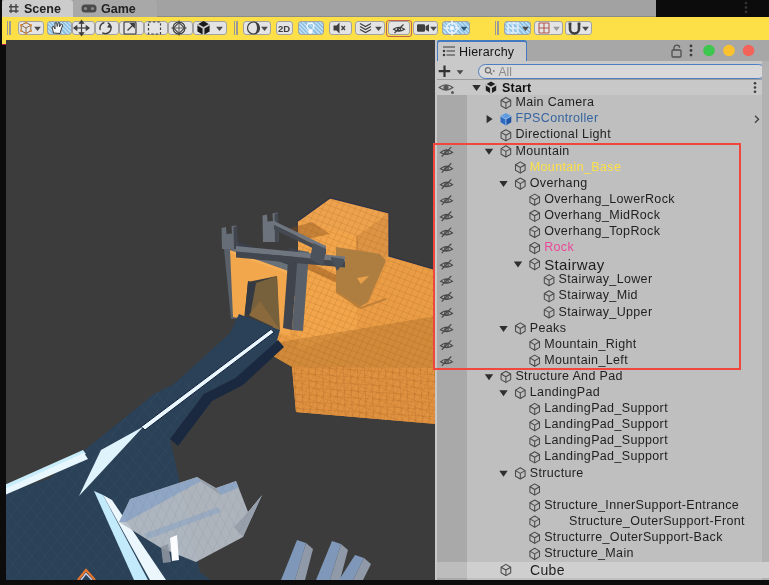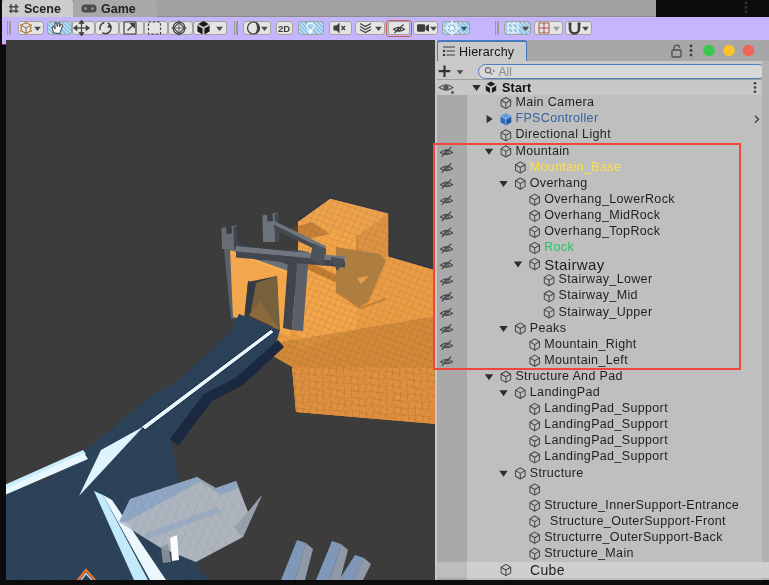--- a/index.html
+++ b/index.html
@@ -18,21 +18,21 @@
           <circle cx="-3.5" r="1.6" fill="#8a8a8a"></circle>
           <circle cx="3.5" r="1.6" fill="#8a8a8a"></circle>
         </g>
     <text x="22" y="13" font-size="12.5" font-weight="bold" fill="#222">Scene</text>
     <text x="99" y="13" font-size="12.5" font-weight="bold" fill="#222">Game</text>
     <circle cx="744" cy="3.0999999999999996" r="1.4" fill="#323232"></circle>
         <circle cx="744" cy="7.5" r="1.4" fill="#323232"></circle>
         <circle cx="744" cy="11.9" r="1.4" fill="#323232"></circle>
   </svg>
 </div>
-<div class="abs" style="left:2px;top:17px;width:767px;height:28px;background:#c4b5fd;border-bottom:1px solid #be185d">
+<div class="abs" style="left:2px;top:17px;width:767px;height:28px;background:#fde047;border-bottom:1px solid #be185d">
   <div style="position:absolute;left:15.6px;top:4px;width:26.7px;height:13.5px;background:#e4e4e4;border:1px solid #a2a2a2;border-radius:3px"></div>
       <div style="position:absolute;left:45px;top:4px;width:25px;height:13.5px;background:repeating-linear-gradient(45deg,#8fc1e4 0 1.5px,#bcdcf2 1.5px 3px);border:1px solid #a2a2a2;border-radius:3px"></div>
       <div style="position:absolute;left:70px;top:4px;width:23px;height:13.5px;background:#e4e4e4;border:1px solid #a2a2a2;border-radius:3px"></div>
       <div style="position:absolute;left:93px;top:4px;width:24px;height:13.5px;background:#e4e4e4;border:1px solid #a2a2a2;border-radius:3px"></div>
       <div style="position:absolute;left:117px;top:4px;width:24.5px;height:13.5px;background:#e4e4e4;border:1px solid #a2a2a2;border-radius:3px"></div>
       <div style="position:absolute;left:141.5px;top:4px;width:24.5px;height:13.5px;background:#e4e4e4;border:1px solid #a2a2a2;border-radius:3px"></div>
       <div style="position:absolute;left:166px;top:4px;width:24.5px;height:13.5px;background:#e4e4e4;border:1px solid #a2a2a2;border-radius:3px"></div>
       <div style="position:absolute;left:190.5px;top:4px;width:34px;height:13.5px;background:#e4e4e4;border:1px solid #a2a2a2;border-radius:3px"></div>
       <div style="position:absolute;left:241px;top:4px;width:28px;height:13.5px;background:#e4e4e4;border:1px solid #a2a2a2;border-radius:3px"></div>
       <div style="position:absolute;left:273.5px;top:4px;width:17.5px;height:13.5px;background:#e4e4e4;border:1px solid #a2a2a2;border-radius:3px"></div>
@@ -514,37 +514,37 @@
 <div class="abs" style="left:762px;top:61px;width:7px;height:519px;background:#b2b2b2"></div>
 <div style="position:absolute;left:515.4px;top:95.1px;font-size:12.5px;letter-spacing:0.35px;color:#1f1f1f;white-space:nowrap">Main Camera</div>
 <div style="position:absolute;left:515.4px;top:111.2px;font-size:12.5px;letter-spacing:0.35px;color:#36659f;white-space:nowrap">FPSController</div>
 <div style="position:absolute;left:515.4px;top:127.3px;font-size:12.5px;letter-spacing:0.35px;color:#1f1f1f;white-space:nowrap">Directional Light</div>
 <div style="position:absolute;left:515.4px;top:143.5px;font-size:12.5px;letter-spacing:0.35px;color:#1f1f1f;white-space:nowrap">Mountain</div>
 <div style="position:absolute;left:529.8px;top:159.6px;font-size:12.5px;letter-spacing:0.35px;color:#fde047;white-space:nowrap">Mountain_Base</div>
 <div style="position:absolute;left:529.8px;top:175.7px;font-size:12.5px;letter-spacing:0.35px;color:#1f1f1f;white-space:nowrap">Overhang</div>
 <div style="position:absolute;left:544.2px;top:191.8px;font-size:12.5px;letter-spacing:0.35px;color:#1f1f1f;white-space:nowrap">Overhang_LowerRock</div>
 <div style="position:absolute;left:544.2px;top:207.9px;font-size:12.5px;letter-spacing:0.35px;color:#1f1f1f;white-space:nowrap">Overhang_MidRock</div>
 <div style="position:absolute;left:544.2px;top:224.0px;font-size:12.5px;letter-spacing:0.35px;color:#1f1f1f;white-space:nowrap">Overhang_TopRock</div>
-<div style="position:absolute;left:544.2px;top:240.1px;font-size:12.5px;letter-spacing:0.35px;color:#22c55e;white-space:nowrap">Rock</div>
+<div style="position:absolute;left:544.2px;top:240.1px;font-size:12.5px;letter-spacing:0.35px;color:#ec4899;white-space:nowrap">Rock</div>
 <div style="position:absolute;left:544.2px;top:256.2px;font-size:15px;letter-spacing:0.35px;color:#1f1f1f;white-space:nowrap">Stairway</div>
 <div style="position:absolute;left:558.6px;top:272.3px;font-size:12.5px;letter-spacing:0.35px;color:#1f1f1f;white-space:nowrap">Stairway_Lower</div>
 <div style="position:absolute;left:558.6px;top:288.4px;font-size:12.5px;letter-spacing:0.35px;color:#1f1f1f;white-space:nowrap">Stairway_Mid</div>
 <div style="position:absolute;left:558.6px;top:304.5px;font-size:12.5px;letter-spacing:0.35px;color:#1f1f1f;white-space:nowrap">Stairway_Upper</div>
 <div style="position:absolute;left:529.8px;top:320.6px;font-size:12.5px;letter-spacing:0.35px;color:#1f1f1f;white-space:nowrap">Peaks</div>
 <div style="position:absolute;left:544.2px;top:336.7px;font-size:12.5px;letter-spacing:0.35px;color:#1f1f1f;white-space:nowrap">Mountain_Right</div>
 <div style="position:absolute;left:544.2px;top:352.8px;font-size:12.5px;letter-spacing:0.35px;color:#1f1f1f;white-space:nowrap">Mountain_Left</div>
 <div style="position:absolute;left:515.4px;top:368.9px;font-size:12.5px;letter-spacing:0.35px;color:#1f1f1f;white-space:nowrap">Structure And Pad</div>
 <div style="position:absolute;left:529.8px;top:385.0px;font-size:12.5px;letter-spacing:0.35px;color:#1f1f1f;white-space:nowrap">LandingPad</div>
 <div style="position:absolute;left:544.2px;top:401.1px;font-size:12.5px;letter-spacing:0.35px;color:#1f1f1f;white-space:nowrap">LandingPad_Support</div>
 <div style="position:absolute;left:544.2px;top:417.2px;font-size:12.5px;letter-spacing:0.35px;color:#1f1f1f;white-space:nowrap">LandingPad_Support</div>
 <div style="position:absolute;left:544.2px;top:433.3px;font-size:12.5px;letter-spacing:0.35px;color:#1f1f1f;white-space:nowrap">LandingPad_Support</div>
 <div style="position:absolute;left:544.2px;top:449.4px;font-size:12.5px;letter-spacing:0.35px;color:#1f1f1f;white-space:nowrap">LandingPad_Support</div>
 <div style="position:absolute;left:529.8px;top:465.5px;font-size:12.5px;letter-spacing:0.35px;color:#1f1f1f;white-space:nowrap">Structure</div>
 <div style="position:absolute;left:544.2px;top:497.7px;font-size:12.5px;letter-spacing:0.35px;color:#1f1f1f;white-space:nowrap">Structure_InnerSupport-Entrance</div>
-<div style="position:absolute;left:550px;top:513.8px;font-size:12.5px;letter-spacing:0.35px;color:#1f1f1f;white-space:nowrap">Structure_OuterSupport-Front</div>
+<div style="position:absolute;left:569px;top:513.8px;font-size:12.5px;letter-spacing:0.35px;color:#1f1f1f;white-space:nowrap">Structure_OuterSupport-Front</div>
 <div style="position:absolute;left:544.2px;top:529.9px;font-size:12.5px;letter-spacing:0.35px;color:#1f1f1f;white-space:nowrap">Structurre_OuterSupport-Back</div>
 <div style="position:absolute;left:544.2px;top:546.0px;font-size:12.5px;letter-spacing:0.35px;color:#1f1f1f;white-space:nowrap">Structure_Main</div>
 <div style="position:absolute;left:437px;top:561.9px;width:332px;height:16.1px;background:#cfcfcf"></div>
 <div style="position:absolute;left:437px;top:561.9px;width:30px;height:16.1px;background:#bdbdbd"></div>
 <div style="position:absolute;left:530px;top:562.1px;font-size:14px;letter-spacing:0.35px;color:#1f1f1f;white-space:nowrap">Cube</div>
 <svg class="abs" style="left:437px;top:40px" width="332" height="538" viewBox="437 40 332 538">
   <g transform="translate(449,51)" stroke="#3a3a3a" stroke-width="1.1" fill="none">
         <path d="M-6,-4 H6 M-2.5,0 H6 M-2.5,4 H6"></path>
         <circle cx="-5" cy="0" r="0.7" fill="#3a3a3a"></circle>
         <circle cx="-5" cy="4" r="0.7" fill="#3a3a3a"></circle>

